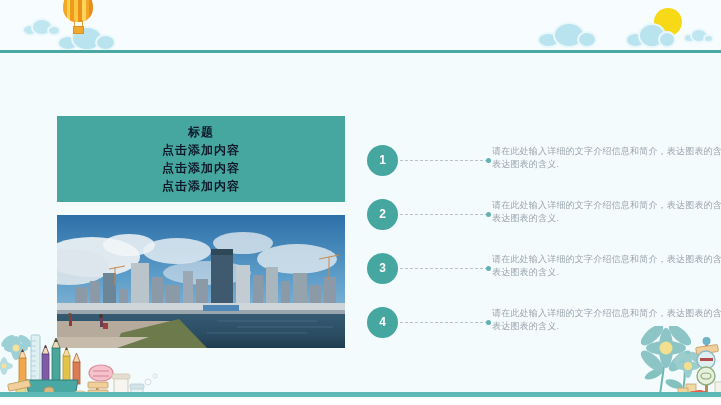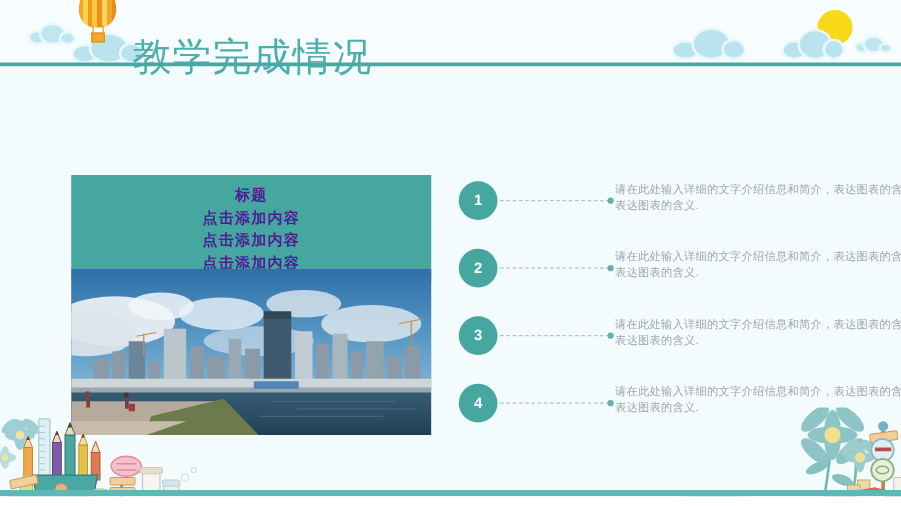--- a/index.html
+++ b/index.html
@@ -83,25 +83,24 @@
     width: 28px; height: 28px; border-radius: 50%;
     background: #f7d917;
   }
 
   
   #text-card {
     position: absolute;
     left: 57px; top: 116px;
     width: 288px; height: 86px;
     background: #45a7a0;
-    color: #4c1d95;
+    color: #0f172a;
     text-align: center;
     box-sizing: border-box;
     padding-top: 8px;
-    margin-top: 24px;
   }
   #text-card .card-title {
     font-size: 12px;
     line-height: 17px;
     font-weight: 700;
     letter-spacing: 1px;
   }
   #text-card .card-line {
     font-size: 12px;
     line-height: 18px;
@@ -192,21 +191,20 @@
     <div class="puff" style="left:38px; top:8px; width:21px; height:17px;"></div>
   </div>
 
   <div id="balloon">
     <div class="envelope"></div>
     <div class="rope" style="left:16px;"></div>
     <div class="rope" style="left:24px;"></div>
     <div class="basket"></div>
   </div>
 
-  <h1 id="page-title">教学完成情况</h1>
 
   <div class="cloud" style="left:537px; top:22px; width:60px; height:26px;">
     <div class="puff" style="left:0px; top:10px; width:23px; height:16px;"></div>
     <div class="puff" style="left:16px; top:0px; width:32px; height:26px;"></div>
     <div class="puff" style="left:40px; top:9px; width:20px; height:17px;"></div>
   </div>
   <div id="sun"></div>
   <div class="cloud" style="left:625px; top:23px; width:52px; height:25px;">
     <div class="puff" style="left:0px; top:9px; width:21px; height:16px;"></div>
     <div class="puff" style="left:13px; top:0px; width:28px; height:25px;"></div>

